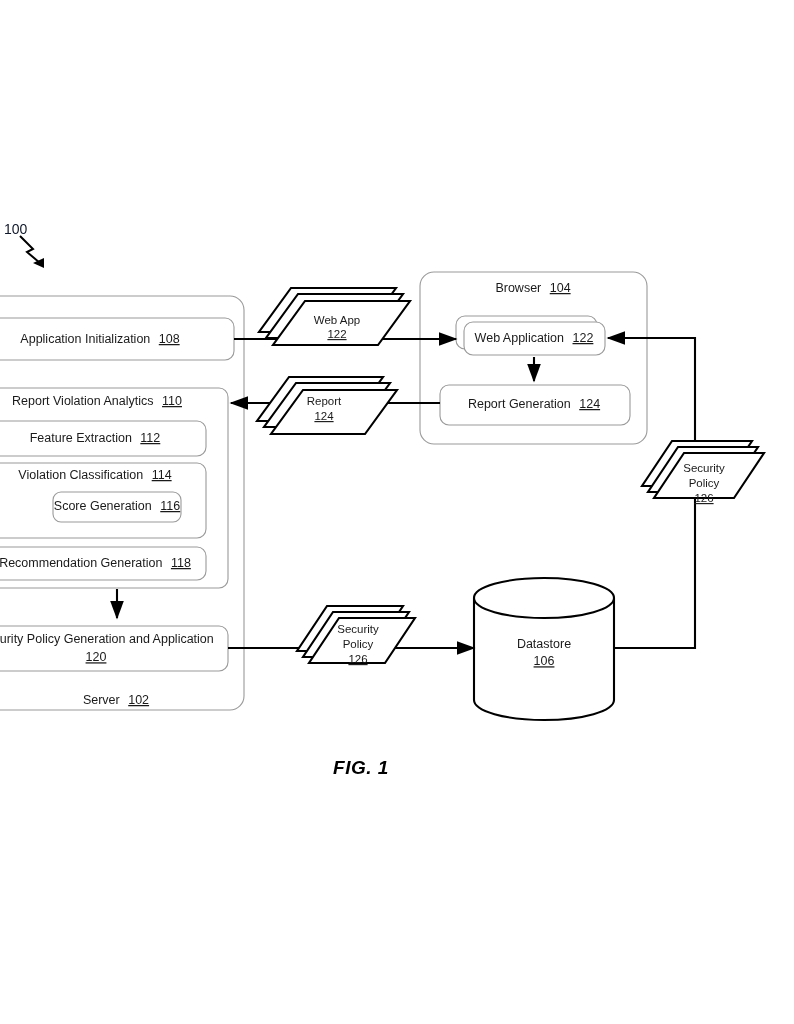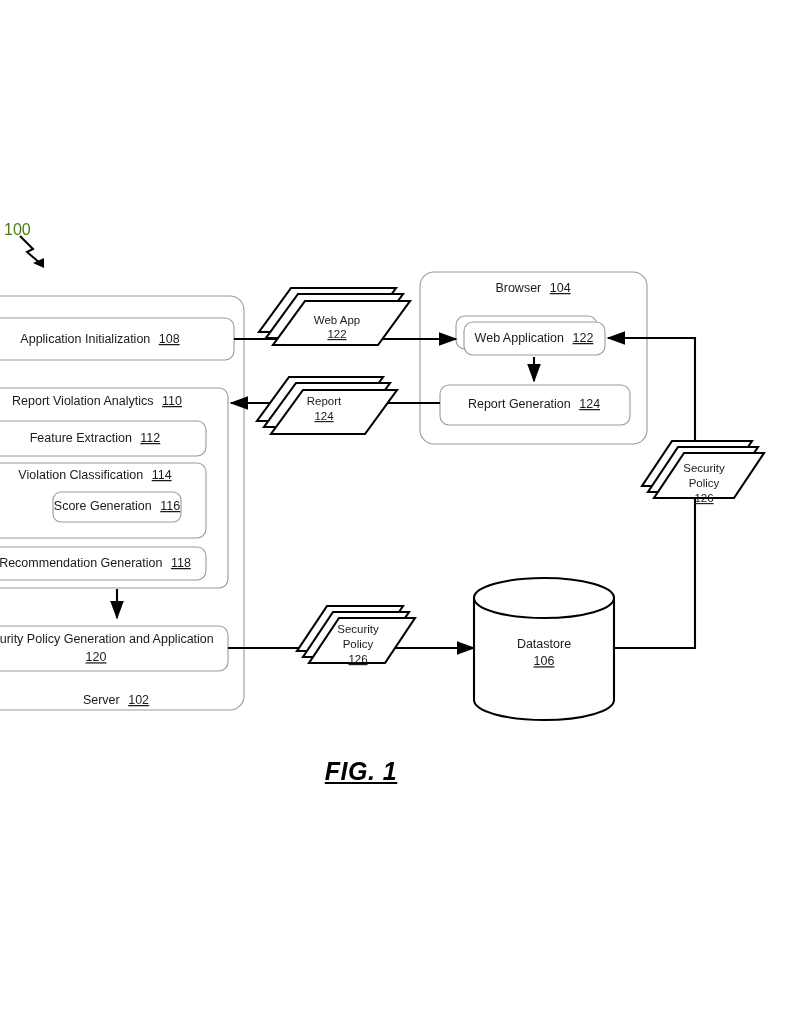--- a/index.html
+++ b/index.html
@@ -81,32 +81,31 @@
   }
   .fig-caption {
     position: absolute;
     left: 0;
     top: 757px;
     width: 722px;
     text-align: center;
     font-family: "Liberation Sans", sans-serif;
     font-style: italic;
     font-weight: bold;
-    font-size: 25px;
+    font-size: 19px;
     letter-spacing: 0.5px;
     color: #000000;
-    text-decoration: underline;
   }
   .ref-100 {
     position: absolute;
     left: 4px;
     top: 221px;
     font-family: "Liberation Sans", sans-serif;
-    font-size: 16px;
-    color: #4d7c0f;
+    font-size: 14px;
+    color: #0f172a;
   }
 </style>
 </head>
 <body>
 
 <div id="figure-root">
 
   <svg class="diagram" viewBox="0 0 794 1024">
     <defs>
       <marker id="arrow" viewBox="0 0 12 10" refX="11" refY="5" markerWidth="9" markerHeight="8" orient="auto-start-reverse">

